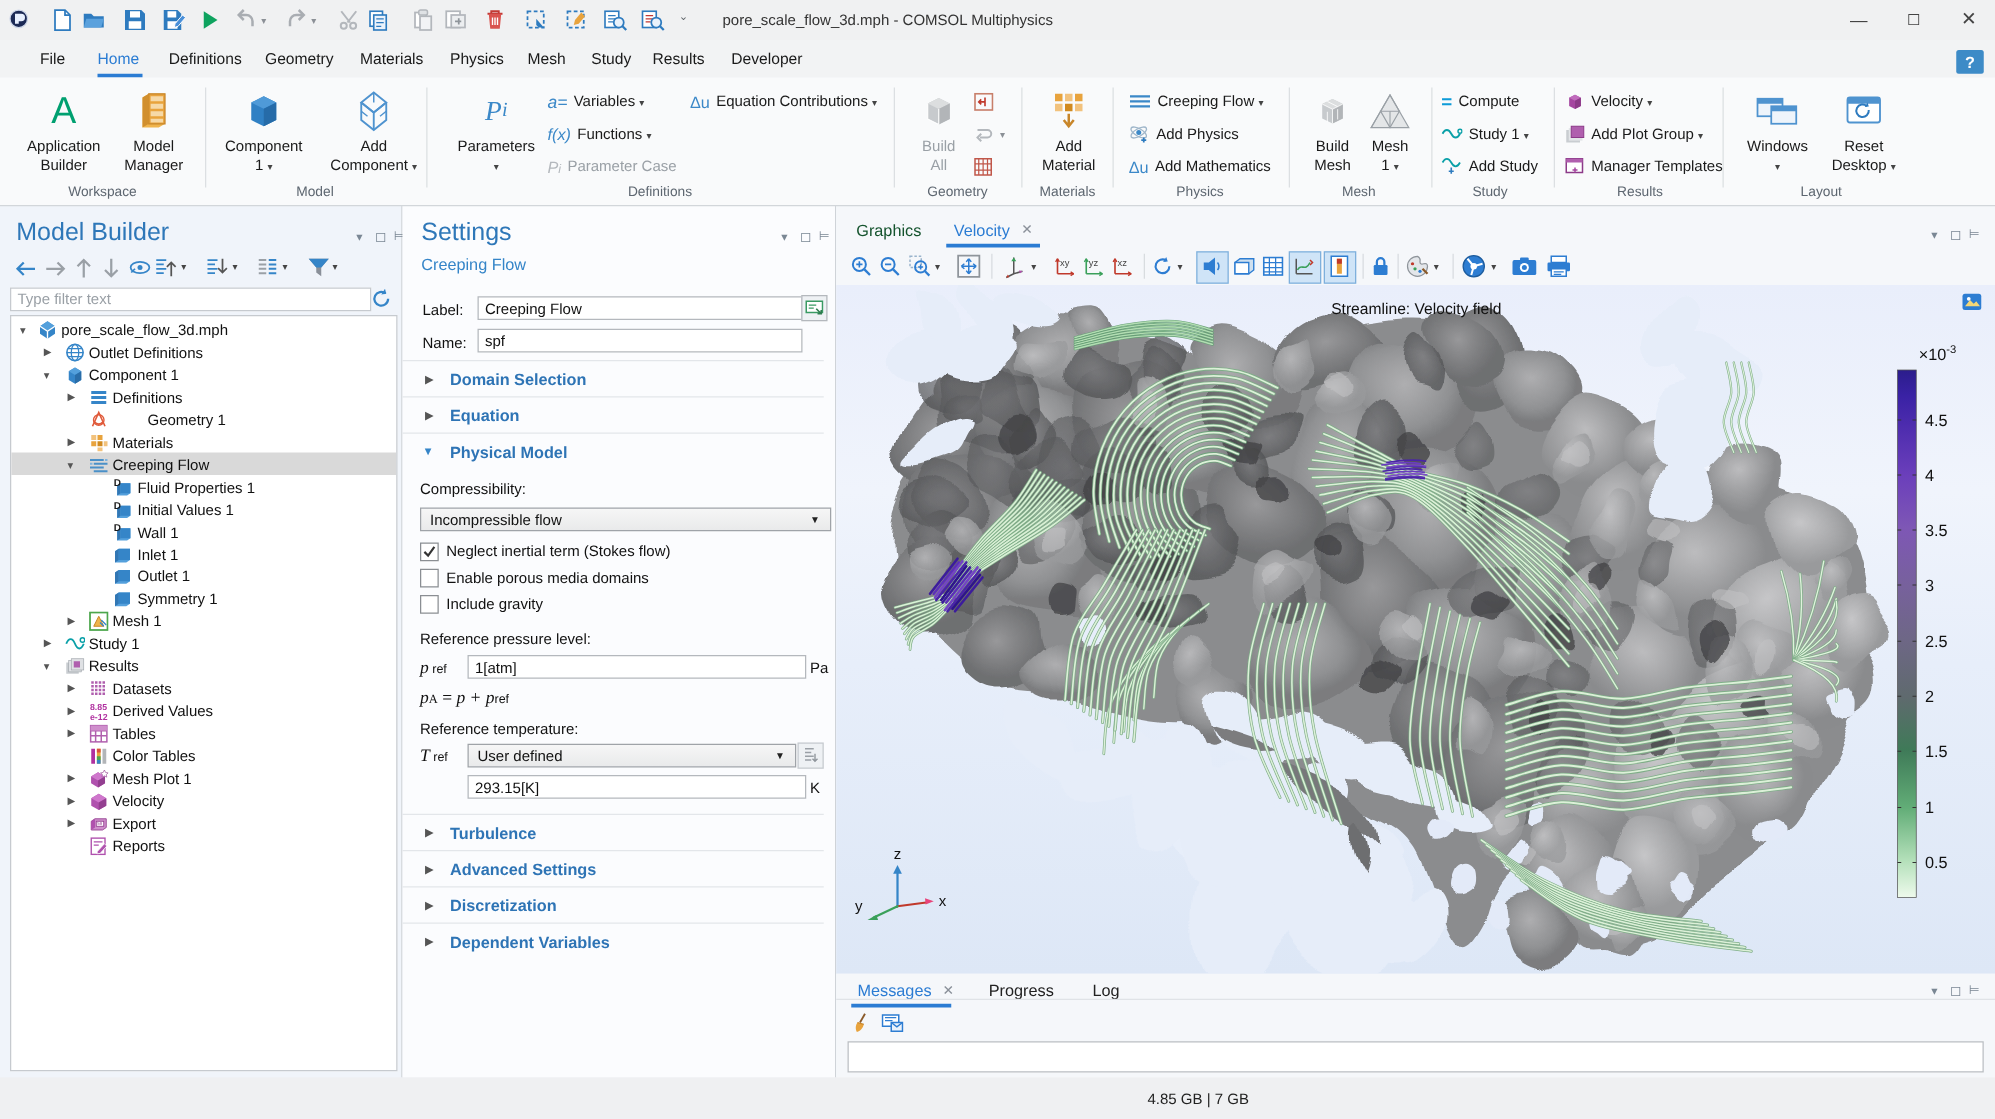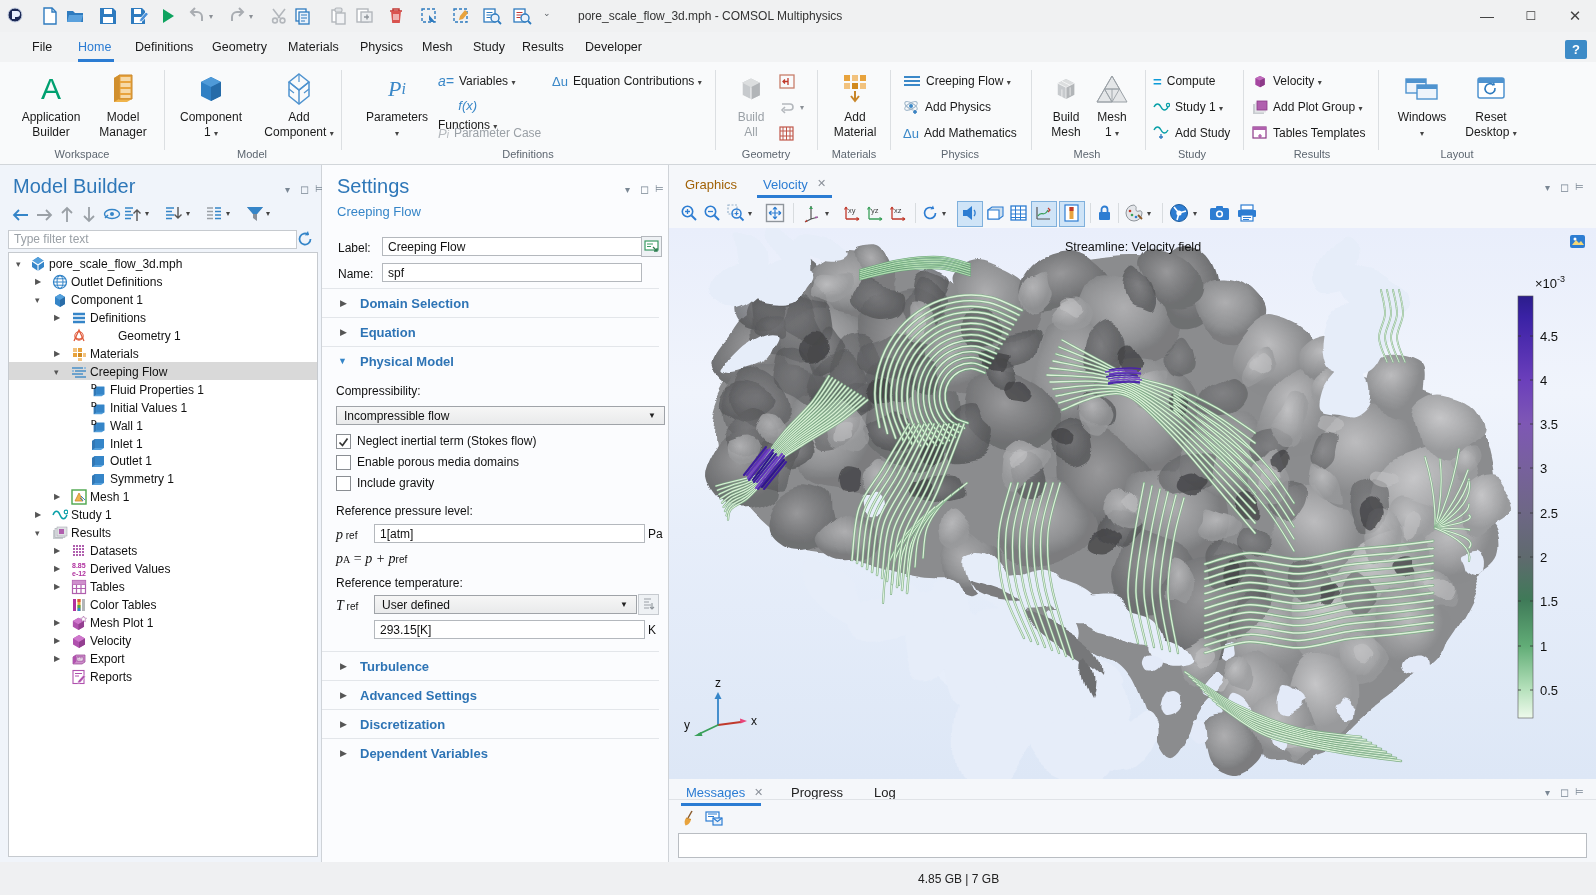--- a/index.html
+++ b/index.html
@@ -207,21 +207,21 @@
         </svg>
       </div>Add<br>Component <span class="chev">▾</span></div>
 <div class="rbig" style="left:357px;width:80px;"><div class="ric">
         <span style="font-size:22px;color:#3b88c8;font-style:italic;font-family:'Liberation Serif';">P</span>
         <span style="font-size:16px;color:#3b88c8;font-style:italic;font-family:'Liberation Serif';">i</span>
       </div>Parameters<br><span class="chev">▾</span></div>
 <div class="rsmall" style="left:438px;top:10px;">
       <span style="color:#3b88c8;font-size:14px;font-style:italic;">a=</span>
       <span>Variables <span class="chev">▾</span></span>
     </div>
-<div class="rsmall" style="left:438px;top:36px;flex-direction:column;">
+<div class="rsmall" style="left:438px;top:36px;">
       <span style="color:#3b88c8;font-size:13px;font-style:italic;">f(x)</span>
       <span>Functions <span class="chev">▾</span></span>
     </div>
 <div class="rsmall" style="left:438px;top:62px;">
       <span style="color:#b4b8bd;font-size:13px;font-style:italic;">P<span style="font-size:10px;">i</span></span>
       <span class="gray">Parameter Case</span>
     </div>
 <div class="rsmall" style="left:552px;top:10px;">
       <span style="color:#3b88c8;font-size:13px;">Δu</span>
       <span>Equation Contributions <span class="chev">▾</span></span>
@@ -333,21 +333,21 @@
         <rect x="5" y="1" width="10" height="9" fill="#b05fae" stroke="#8c3a88" stroke-width="0.8"></rect>
       </svg>
       <span>Add Plot Group <span class="chev">▾</span></span>
     </div>
 <div class="rsmall" style="left:1252px;top:62px;">
       <svg width="16" height="14" viewBox="0 0 16 14">
         <rect x="1" y="1" width="13" height="11" fill="#fff" stroke="#8c3a88" stroke-width="1.2"></rect>
         <rect x="1" y="1" width="13" height="3" fill="#b05fae"></rect>
         <path d="M8 8v4M6 10h4" stroke="#a546a0" stroke-width="1.2"></path>
       </svg>
-      <span>Tables Templates</span>
+      <span>Manager Templates</span>
     </div>
 <div class="rbig" style="left:1387px;width:70px;"><div class="ric">
         <svg width="36" height="28" viewBox="0 0 36 28">
           <rect x="2" y="4" width="20" height="14" fill="#eef4fb" stroke="#4f93cf" stroke-width="1.4"></rect>
           <rect x="2" y="4" width="20" height="4" fill="#4f93cf"></rect>
           <rect x="13" y="10" width="20" height="14" fill="#eef4fb" stroke="#4f93cf" stroke-width="1.4"></rect>
           <rect x="13" y="10" width="20" height="4" fill="#4f93cf"></rect>
         </svg>
       </div>Windows<br><span class="chev">▾</span></div>
 <div class="rbig" style="left:1456px;width:70px;"><div class="ric">
@@ -749,21 +749,21 @@
     <div class="shead" style="position:absolute;left:38px;top:524px;">Advanced Settings</div>
 <div class="ssep" style="top:545px;"></div>
 <div style="position:absolute;left:18px;top:555px;color:#555;font-size:9px;">▶</div>
     <div class="shead" style="position:absolute;left:38px;top:553px;">Discretization</div>
 <div class="ssep" style="top:574px;"></div>
 <div style="position:absolute;left:18px;top:584px;color:#555;font-size:9px;">▶</div>
     <div class="shead" style="position:absolute;left:38px;top:582px;">Dependent Variables</div>
 </div>
 <div id="rightpanel" class="abs">
 <div id="gtabs">
-<span style="position:absolute;left:16px;top:13px;font-size:13px;color:#a16207;">Graphics</span>
+<span style="position:absolute;left:16px;top:13px;font-size:13px;color:#14532d;">Graphics</span>
 <span style="position:absolute;left:94px;top:13px;font-size:13px;color:#2b7cd3;">Velocity</span>
 <span style="position:absolute;left:148px;top:13px;font-size:11px;color:#8a9099;">✕</span>
 <div style="position:absolute;left:88px;top:31px;width:75px;height:3px;background:#2b7cd3;"></div>
 <span class="pctl" style="left:876px;top:18px;">▾</span>
       <span class="pctl" style="left:891px;top:17px;font-size:11px;">◻</span>
       <span class="pctl" style="left:906px;top:17px;">⊨</span>
 </div>
 <div id="gtoolbar">
 <svg style="position:absolute;left:11px;top:5px;" width="18" height="18" viewBox="0 0 18 18">
         <circle cx="7.5" cy="7.5" r="5.2" fill="none" stroke="#2d7dd2" stroke-width="1.6"></circle>

